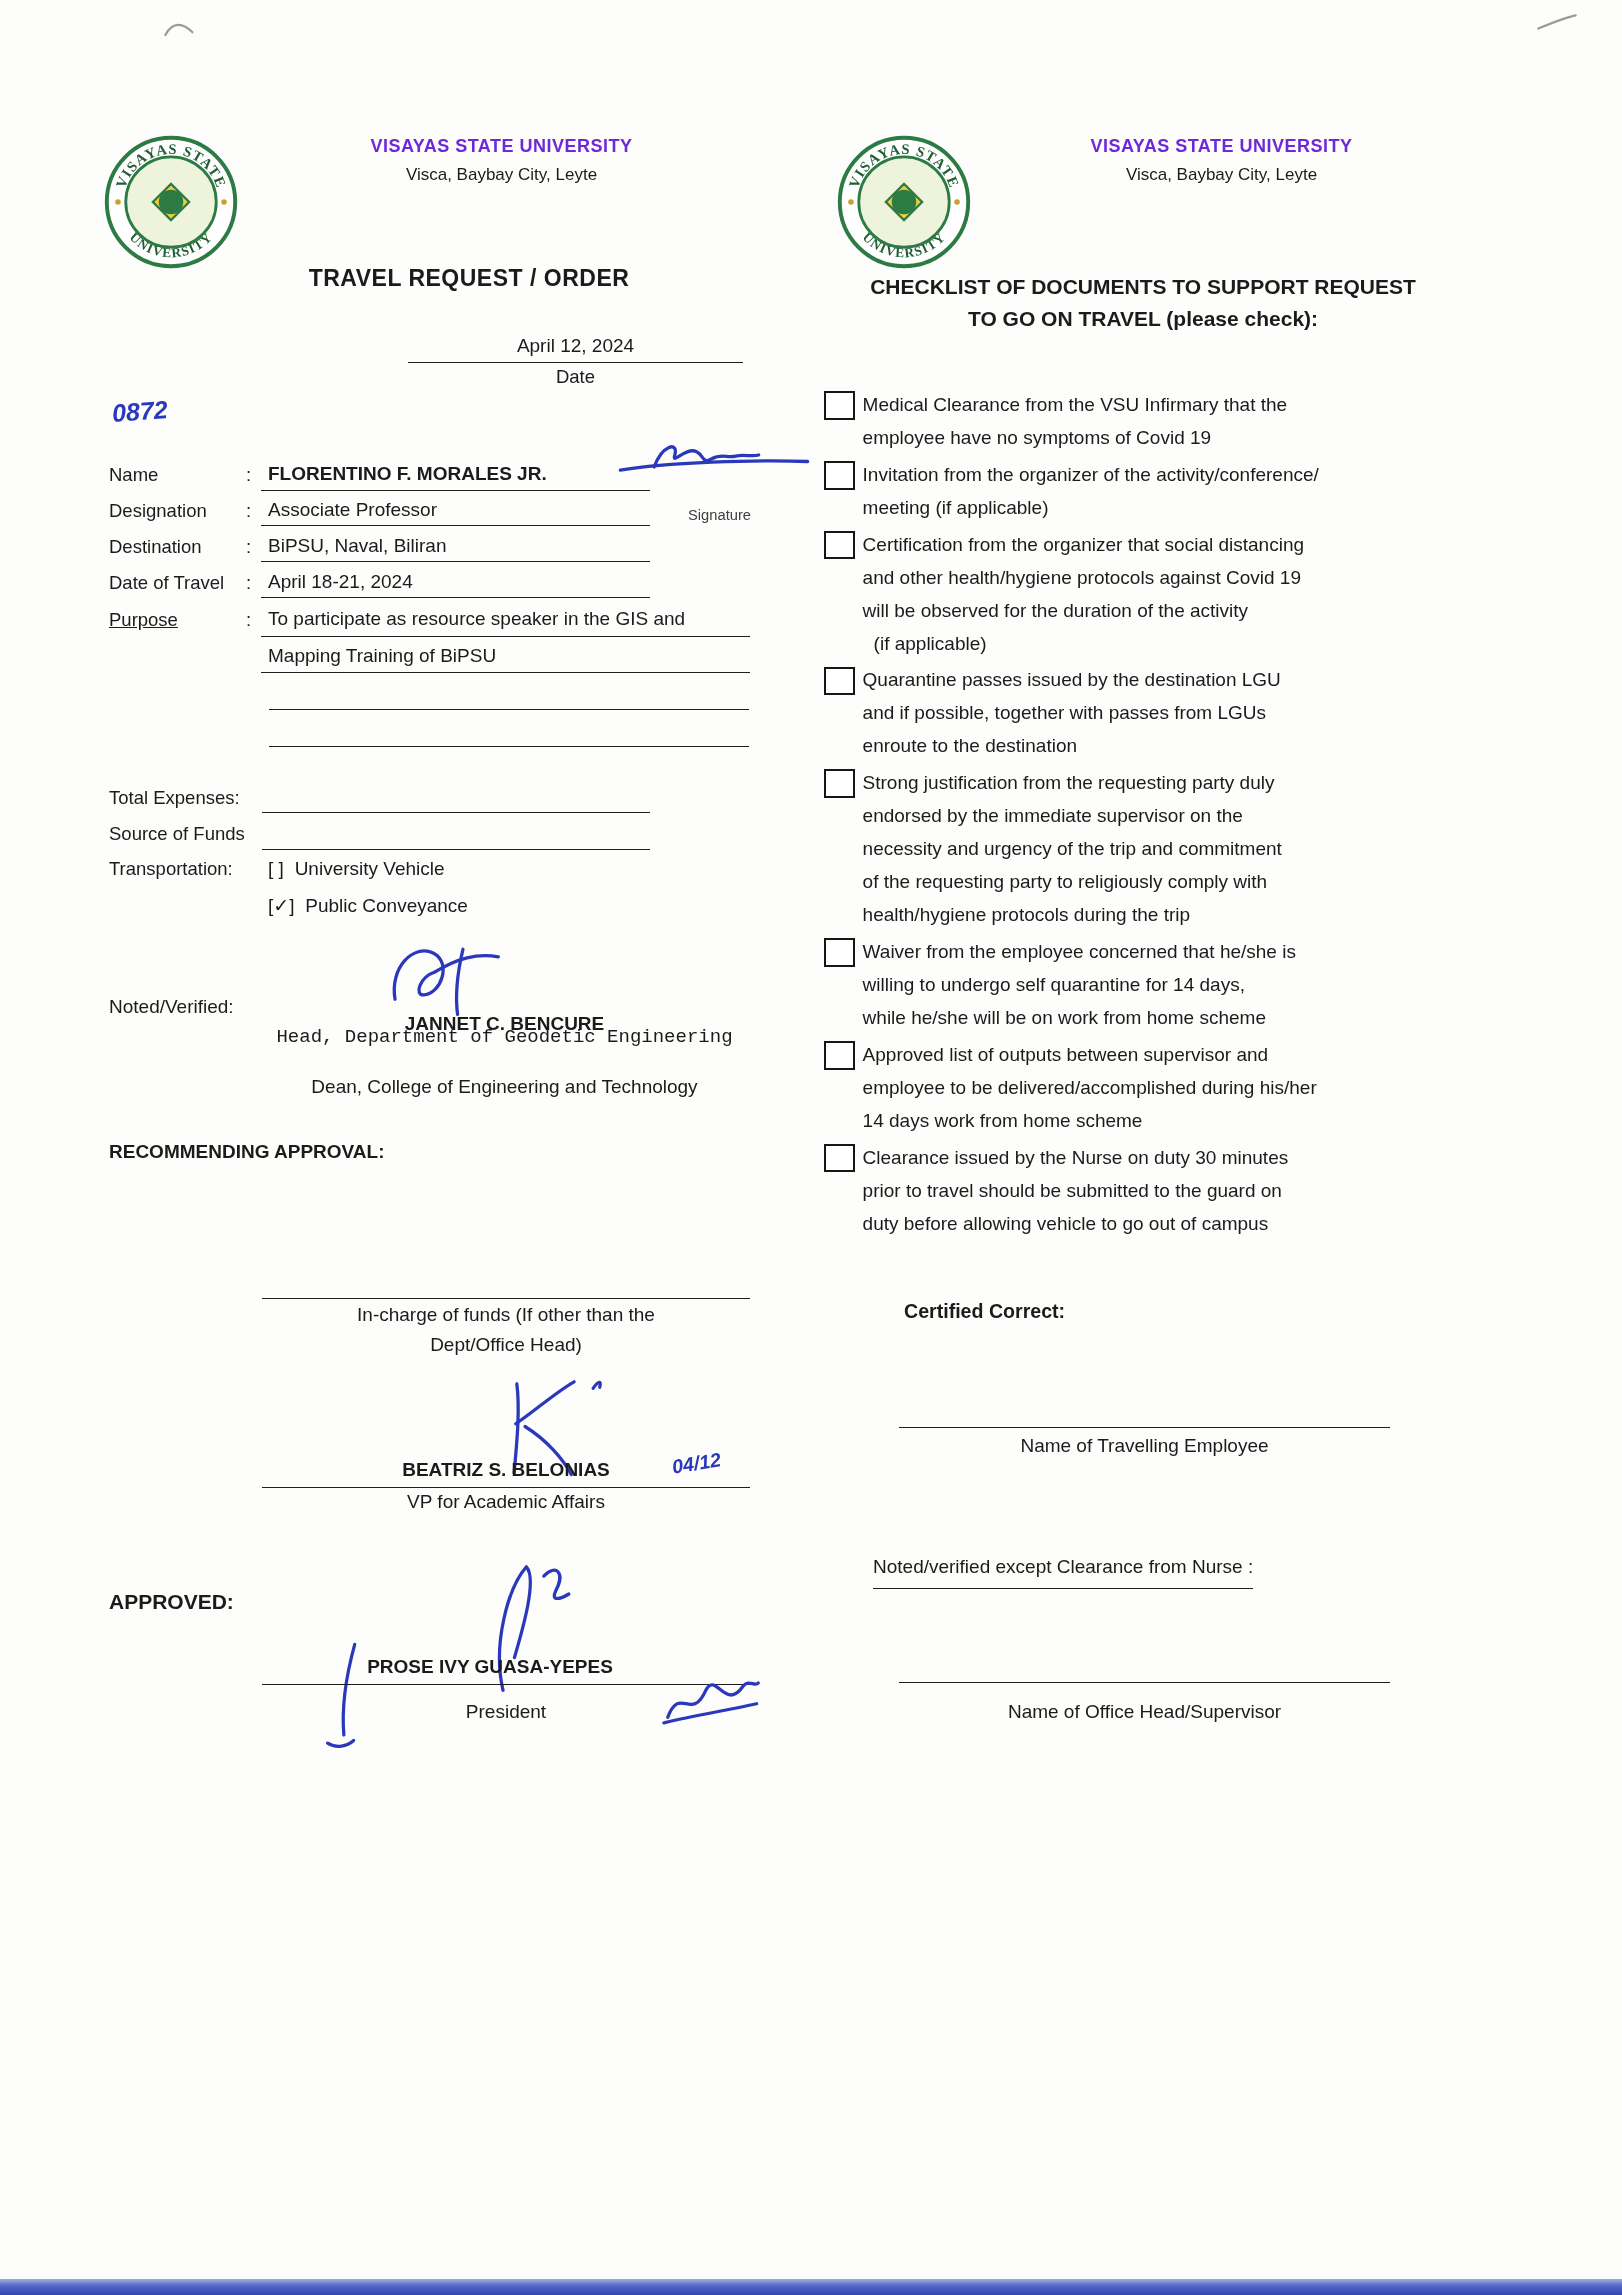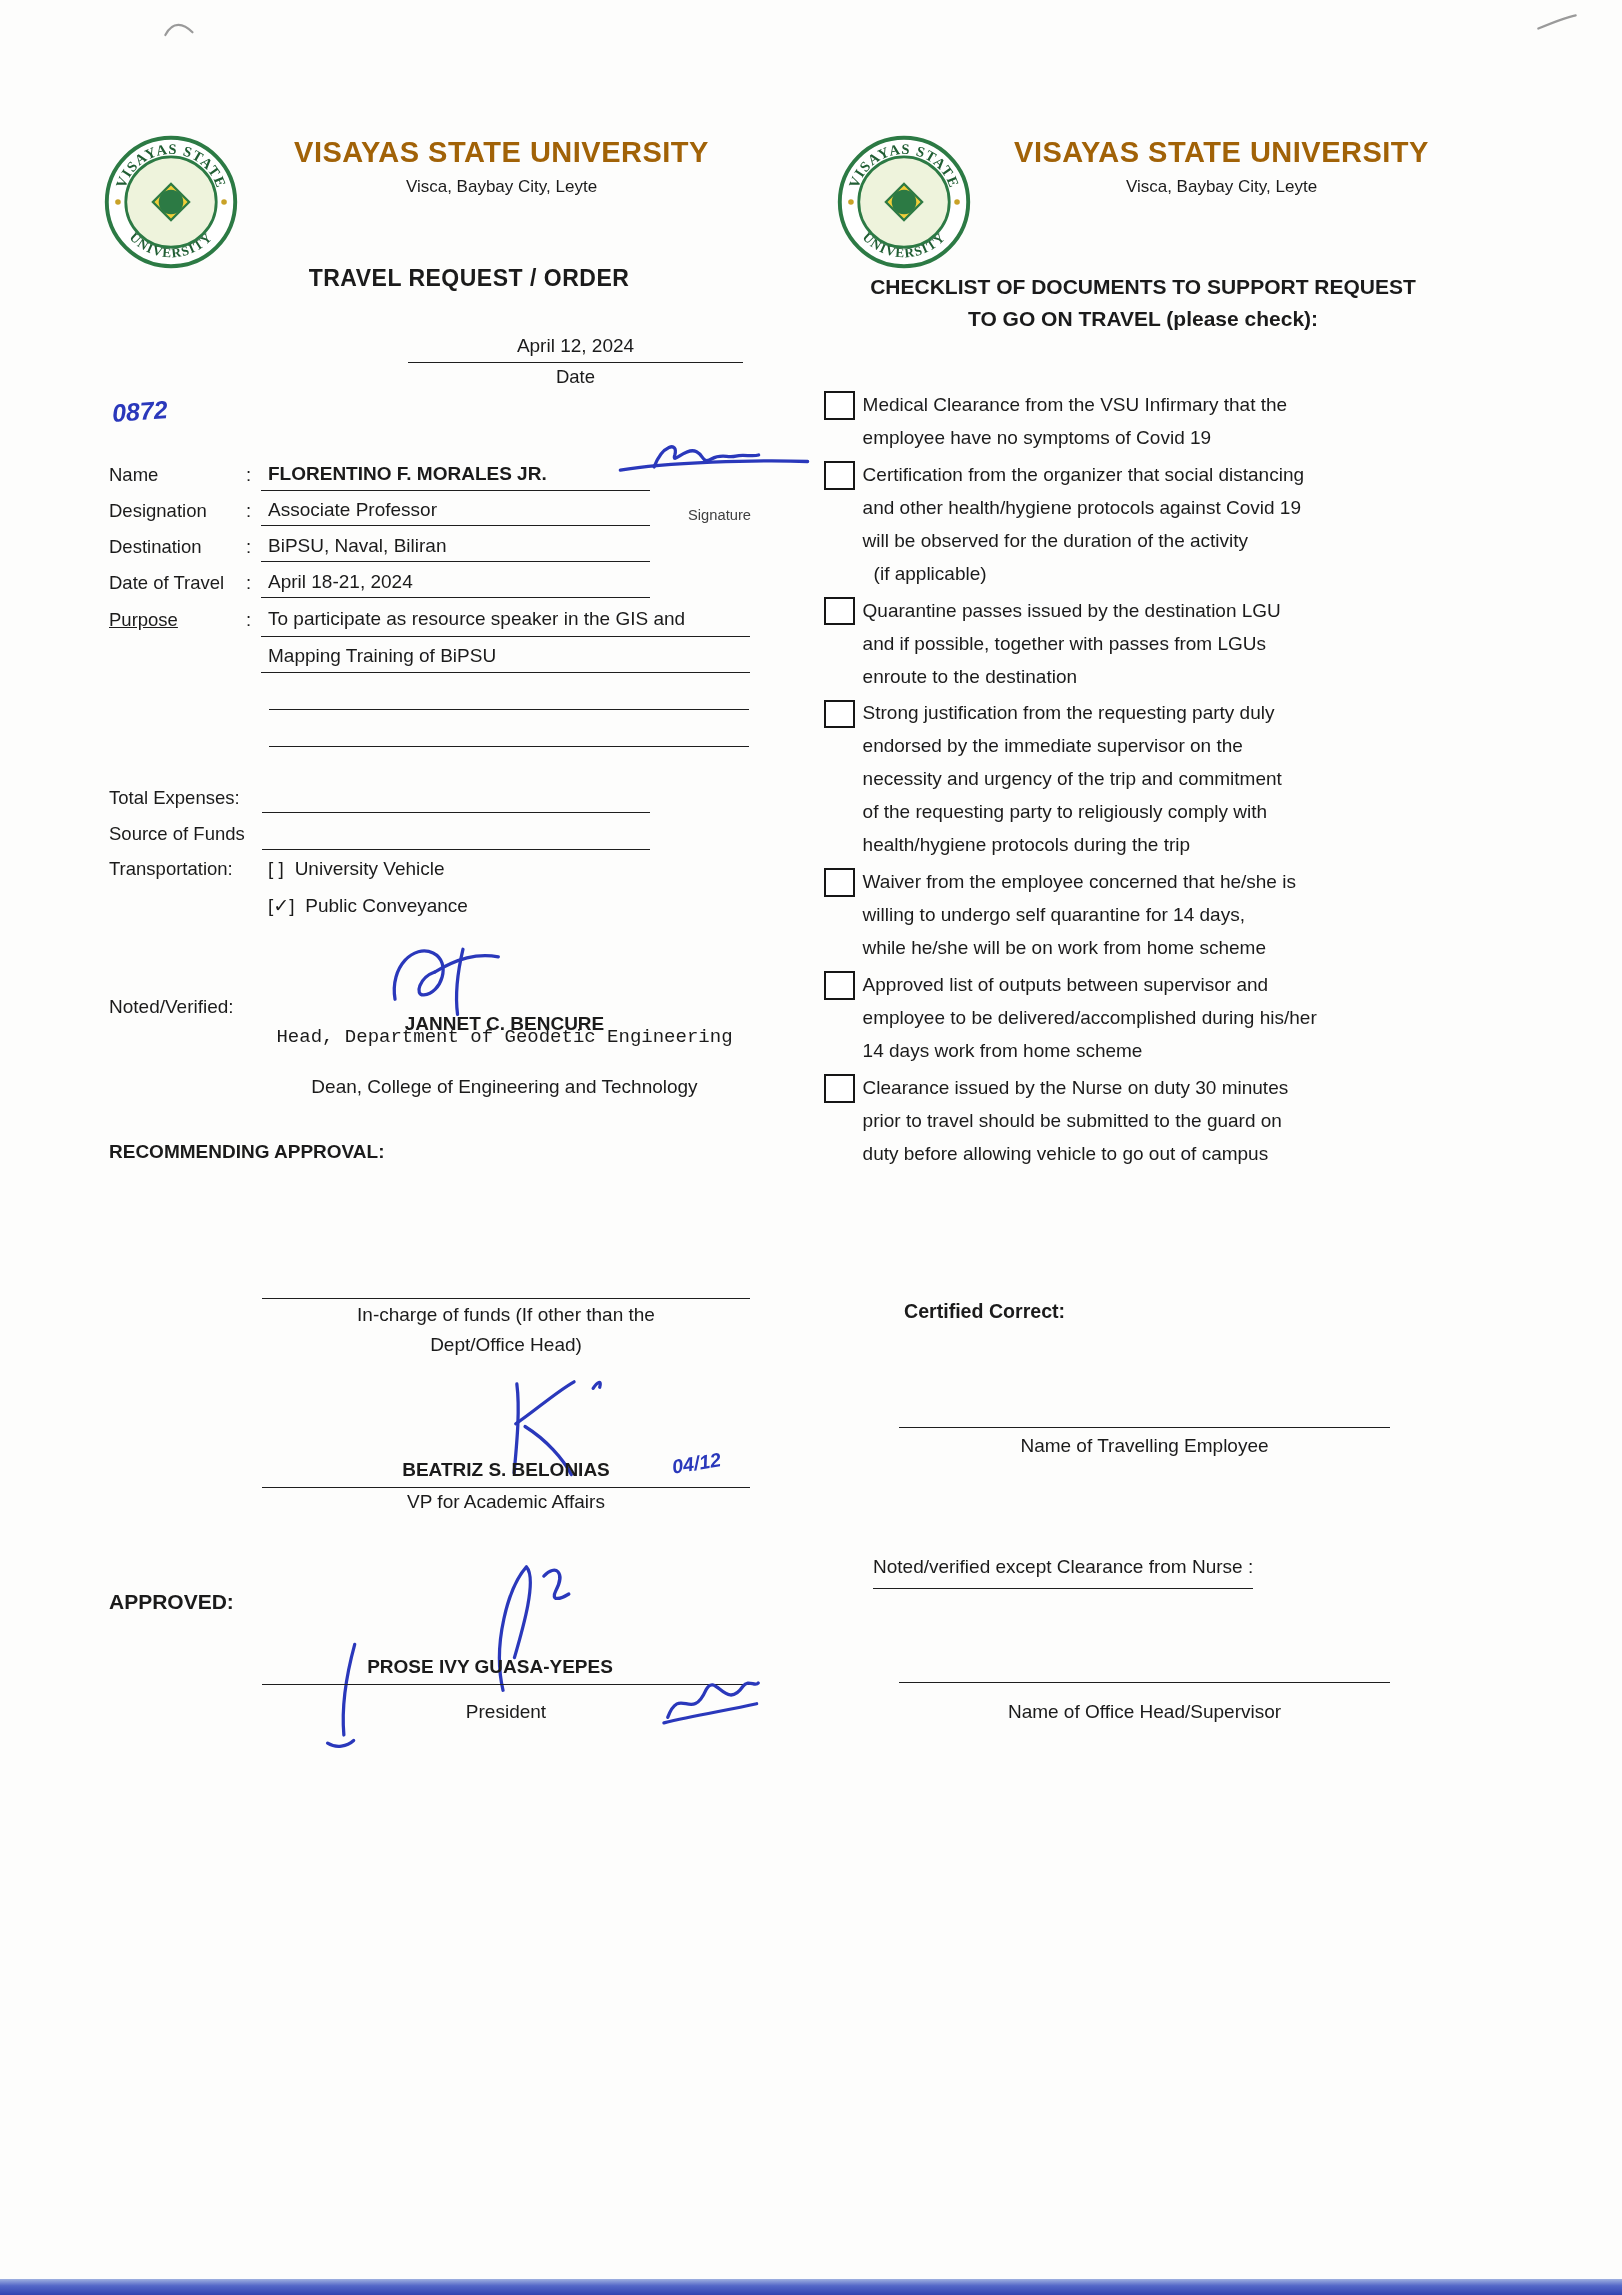--- a/index.html
+++ b/index.html
@@ -4,21 +4,21 @@
 <style>
   html,body{margin:0;padding:0;background:#e8e8e6;}
   .page{
     position:relative;width:1623px;height:2295px;background:#fdfdfc;
     font-family:"Liberation Sans", sans-serif;color:#1b1b1b;overflow:hidden;
   }
   .abs{position:absolute;}
   .center{text-align:center;}
   .bold{font-weight:bold;}
   .rule{position:absolute;border-top:1.6px solid #1e1e1e;height:0;}
-  .uni{font-size:29px;font-weight:bold;color:#a16207;letter-spacing:0.5px;}
+  .uni{font-size:18px;font-weight:bold;color:#6d28d9;letter-spacing:0.5px;}
   .addr{font-size:17px;margin-top:7.6px;}
   .ftitle{font-size:23px;font-weight:bold;letter-spacing:0.5px;}
   .ctitle{font-size:21px;font-weight:bold;line-height:32px;text-align:center;}
   .fs-label{font-size:18.5px;}
   .fs-val{font-size:19px;}
   .small{font-size:14.7px;color:#404040;}
   .ink{color:#2a38bb;font-style:italic;font-weight:bold;}
   .sig path{stroke:#2a38bb;stroke-width:6;fill:none;stroke-linecap:round;stroke-linejoin:round;}
   .sealtext{fill:#215e34;font-weight:bold;letter-spacing:2px;font-family:"Liberation Serif",serif;}
   .cl-item{display:flex;margin-bottom:3.8px;}
@@ -188,20 +188,27 @@
   <div class="abs" style="left:824px;top:388px;width:654px;">
 
     <div class="cl-item">
       <div class="cl-box"></div>
       <div class="cl-text">
         <div class="cl-line">Medical Clearance from the VSU Infirmary that the</div>
         <div class="cl-line">employee have no symptoms of Covid 19</div>
       </div>
     </div>
 
+    <div class="cl-item">
+      <div class="cl-box"></div>
+      <div class="cl-text">
+        <div class="cl-line">Invitation from the organizer of the activity/conference/</div>
+        <div class="cl-line">meeting (if applicable)</div>
+      </div>
+    </div>
 
     <div class="cl-item">
       <div class="cl-box"></div>
       <div class="cl-text">
         <div class="cl-line">Certification from the organizer that social distancing</div>
         <div class="cl-line">and other health/hygiene protocols against Covid 19</div>
         <div class="cl-line">will be observed for the duration of the activity</div>
         <div class="cl-line indent">(if applicable)</div>
       </div>
     </div>

